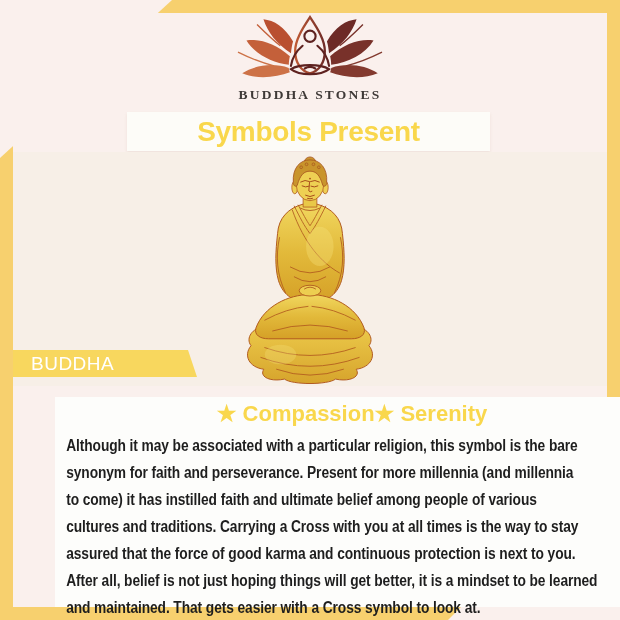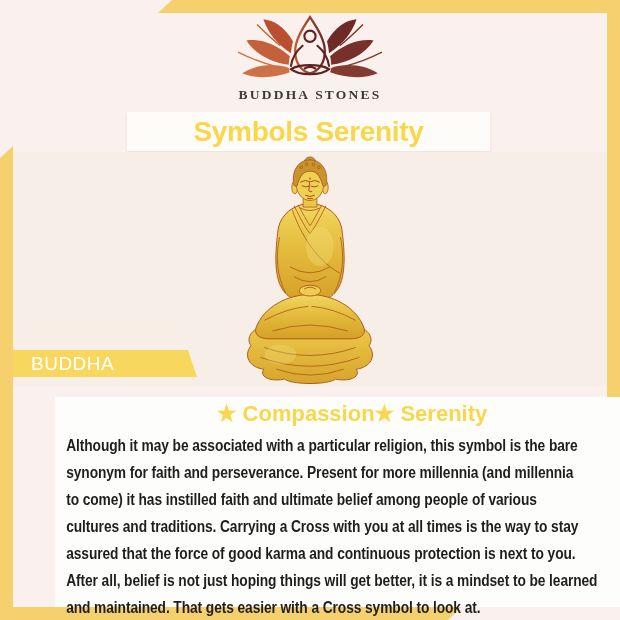--- a/index.html
+++ b/index.html
@@ -84,21 +84,21 @@
         <path d="M73 30 C67 35 63 42 62 49"></path>
         <path d="M87 30 C93 35 97 42 98 49"></path>
         <path d="M62 52 C70 47 90 47 98 52 C90 58.5 70 58.5 62 52 Z"></path>
         <path d="M75 51.5 Q80 48.5 85 51.5"></path>
       </g>
     </svg>
   </div>
   <div class="brand">BUDDHA STONES</div>
 
   <div class="banner">
-    <div class="banner-title">Symbols Serenity</div>
+    <div class="banner-title">Symbols Present</div>
   </div>
 
   <div class="art-block">
     <svg width="158" height="232" viewBox="0 0 160 236" aria-hidden="true">
       <defs>
         <linearGradient id="goldBody" x1="0" y1="0" x2="0" y2="1">
           <stop offset="0" stop-color="#f1d75f"></stop>
             <stop offset=".5" stop-color="#e2b93a"></stop>
             <stop offset="1" stop-color="#d5a027"></stop>
         </linearGradient>

